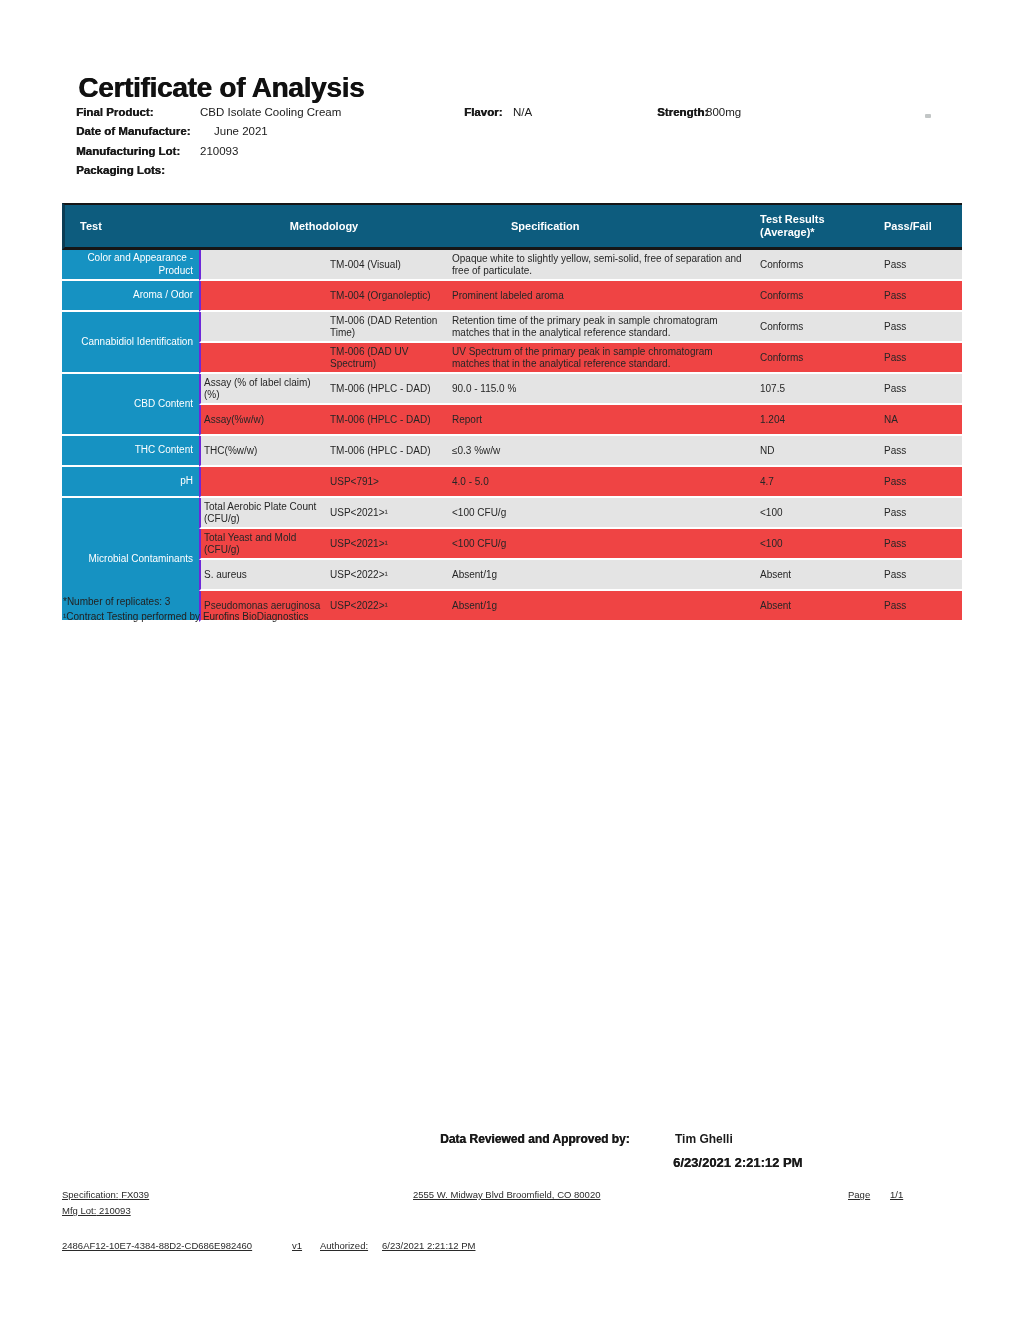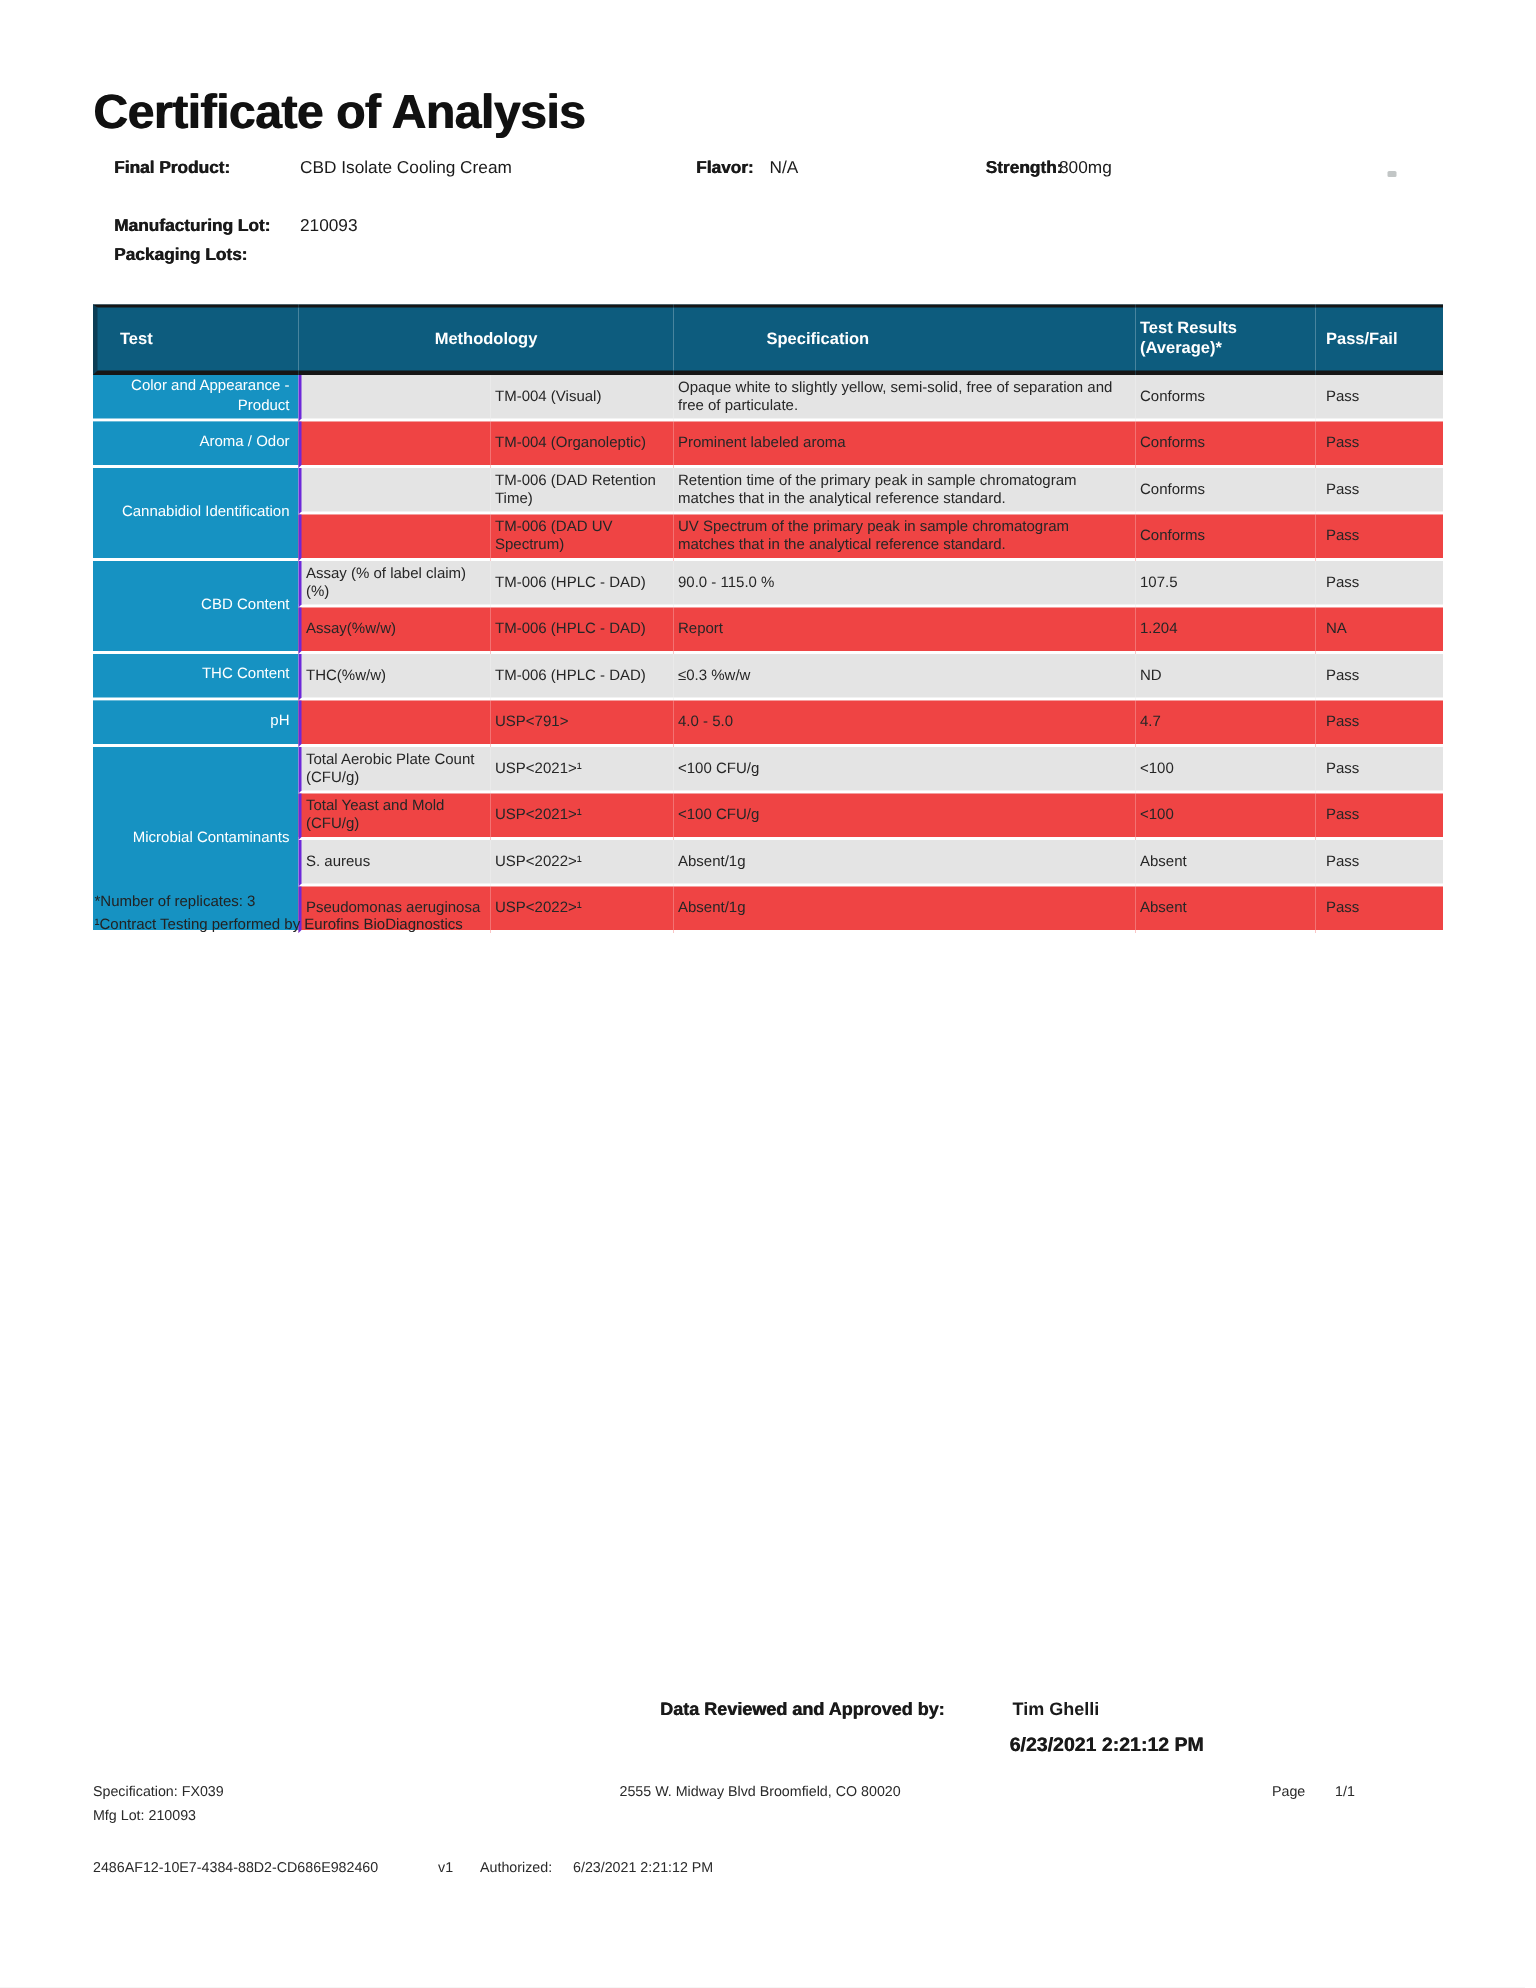--- a/index.html
+++ b/index.html
@@ -10,22 +10,22 @@
     background: var(--page-bg, #fff);
     margin: 0 auto;
     font-family: "Liberation Sans", "DejaVu Sans", sans-serif;
     color: #1a1a1a;
     overflow: hidden;
   }
   
   #title {
     position: absolute;
     left: 62px; top: 56px;
-    margin: 0;
-    font-size: 32px;
+    margin: 16px;
+    font-size: 28px;
     font-weight: 700;
     letter-spacing: -0.3px;
     text-shadow: 0.7px 0 0 currentColor;
     color: #111;
   }
   
   .info { position: absolute; left: 62px; top: 106px; width: 930px; height: 80px; font-size: 11.5px; }
   .iline { position: absolute; left: 0; width: 930px; height: 16px; }
   .iline .lbl { position: absolute; font-weight: 700; white-space: nowrap; text-shadow: 0.4px 0 0 currentColor; padding-left: 14px; }
   .iline .val { position: absolute; white-space: nowrap; }
@@ -80,21 +80,21 @@
     text-align: right;
   }
   
   #footnotes { position: absolute; left: 63px; top: 594px; font-size: 10px; line-height: 15px; color: #222; }
   
   .sig { position: absolute; white-space: nowrap; margin-left: 40px; }
   #sig-label { left: 400px; top: 1132px; font-size: 12px; font-weight: 700; text-shadow: 0.4px 0 0 currentColor; }
   #sig-name  { left: 635px; top: 1132px; font-size: 12px; font-weight: 700; }
   #sig-date  { left: 633px; top: 1155px; font-size: 13px; font-weight: 700; text-shadow: 0.3px 0 0 currentColor; }
   
-  .foot { position: absolute; font-size: 9.5px; color: #2a2a2a; white-space: nowrap; }
+  .foot { position: absolute; font-size: 9.5px; color: #2a2a2a; white-space: nowrap; text-decoration: underline; }
   #foot-spec { left: 62px; top: 1189px; }
   #foot-mfg { left: 62px; top: 1205px; }
   #foot-address { left: 413px; top: 1189px; }
   #foot-page-label { left: 848px; top: 1189px; }
   #foot-page-num { left: 890px; top: 1189px; }
   #foot-docid { left: 62px; top: 1240px; }
   #foot-ver { left: 292px; top: 1240px; }
   #foot-auth-label { left: 320px; top: 1240px; }
   #foot-auth-date { left: 382px; top: 1240px; }
 </style>
@@ -106,20 +106,24 @@
   <h1 id="title">Certificate of Analysis</h1>
 
   <div class="info">
     <div class="iline" style="top:0">
       <span class="lbl" style="left:0">Final Product:</span>
       <span class="val" style="left:138px">CBD Isolate Cooling Cream</span>
       <span class="lbl" style="left:388px">Flavor:</span>
       <span class="val" style="left:451px">N/A</span>
       <span class="lbl" style="left:581px">Strength:</span>
       <span class="val" style="left:644px">800mg</span>
+    </div>
+    <div class="iline" style="top:19px">
+      <span class="lbl" style="left:0">Date of Manufacture:</span>
+      <span class="val" style="left:152px">June 2021</span>
     </div>
     <div class="iline" style="top:39px">
       <span class="lbl" style="left:0">Manufacturing Lot:</span>
       <span class="val" style="left:138px">210093</span>
     </div>
     <div class="iline" style="top:58px">
       <span class="lbl" style="left:0">Packaging Lots:</span>
       <span class="val" style="left:120px"></span>
     </div>
   </div>

